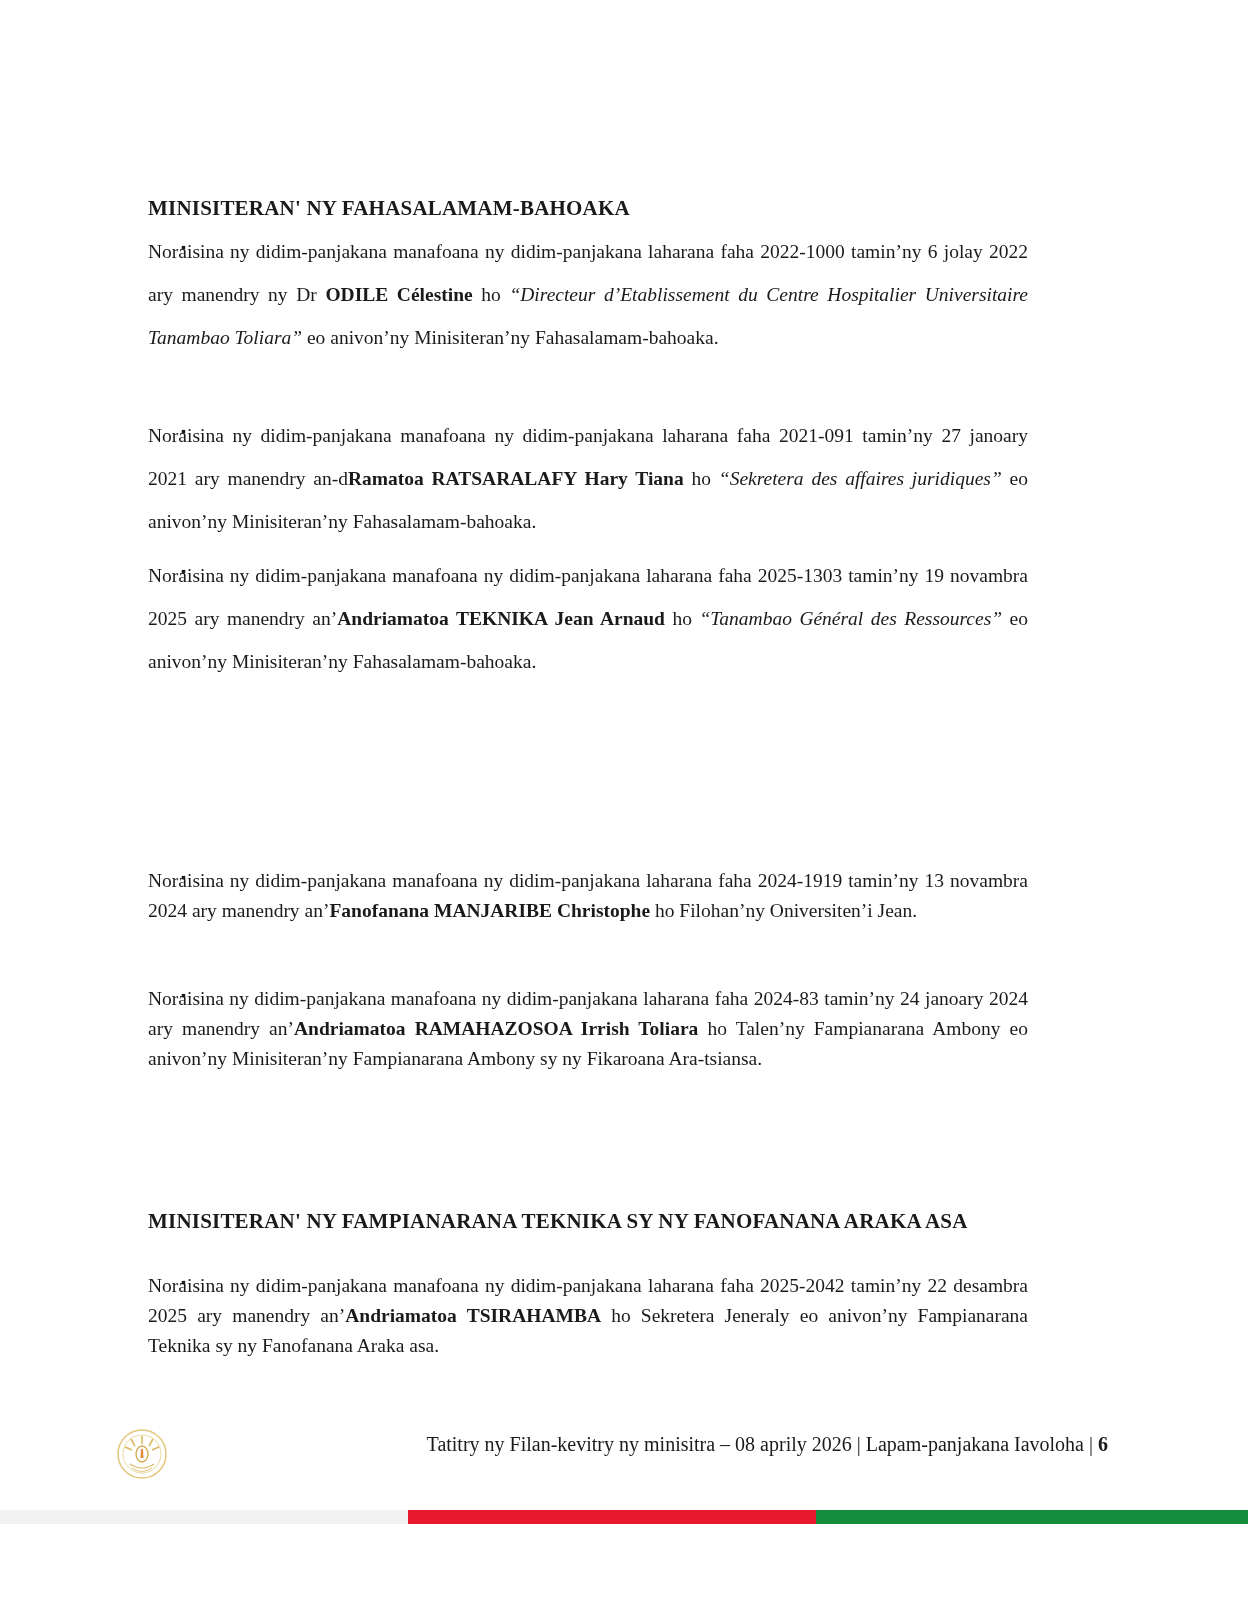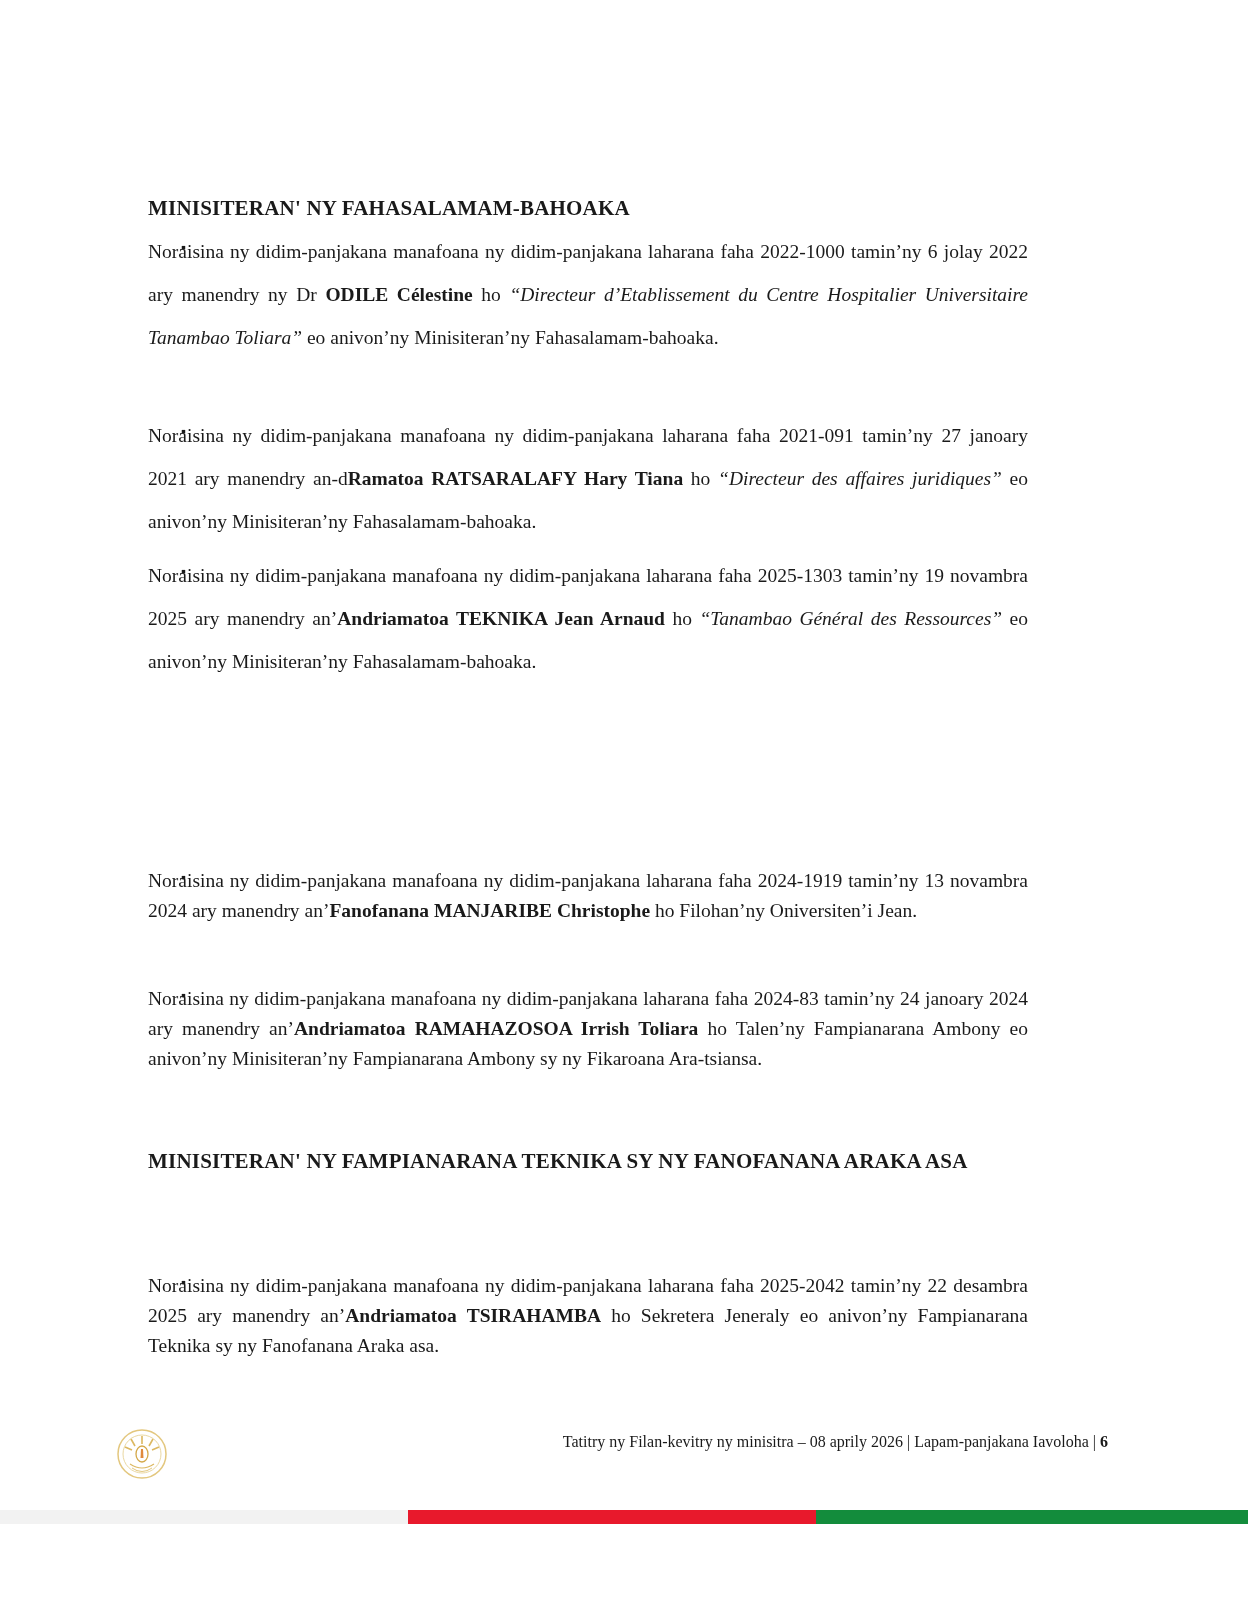--- a/index.html
+++ b/index.html
@@ -11,59 +11,59 @@
   .item { position: absolute; left: 148px; width: 952px; }
   .bullet { position: absolute; left: 33px; font-size: 14px; color: #1a1a1a; }
   .text { width: 880px; font-size: 19.5px; text-align: justify; color: #1a1a1a; }
   .wide .text { line-height: 43px; }
   .tight .text { line-height: 30px; }
   .wide .bullet { top: 10px; }
   .tight .bullet { top: 4px; }
   b { font-weight: bold; }
   i { font-style: italic; }
   .footer-text { position: absolute; left: 348px; top: 1433px; width: 760px; text-align: right;
-                 font-size: 16px; color: #1a1a1a; white-space: nowrap; }
+                 font-size: 20px; color: #1a1a1a; white-space: nowrap; }
   .footer-text .pnum { font-weight: bold; }
   .logo { position: absolute; left: 116px; top: 1428px; width: 52px; height: 52px; }
   .stripe { position: absolute; top: 1510px; height: 14px; }
 </style>
 </head>
 <body>
 
 <div class="page">
 
   <div class="section-title" style="top:196px;">MINISITERAN' NY FAHASALAMAM-BAHOAKA</div>
 
   <div class="item wide" style="top:230px;">
     <span class="bullet">▪</span>
     <div class="text"><span>Noraisina ny didim-panjakana manafoana ny didim-panjakana laharana faha 2022-1000 tamin’ny 6 jolay 2022 ary manendry ny Dr </span><b>ODILE Célestine</b><span> ho </span><i>“Directeur d’Etablissement du Centre Hospitalier Universitaire Tanambao Toliara”</i><span> eo anivon’ny Minisiteran’ny Fahasalamam-bahoaka.</span></div>
   </div>
 
   <div class="item wide" style="top:414px;">
     <span class="bullet">▪</span>
-    <div class="text"><span>Noraisina ny didim-panjakana manafoana ny didim-panjakana laharana faha 2021-091 tamin’ny 27 janoary 2021 ary manendry an-d</span><b>Ramatoa RATSARALAFY Hary Tiana</b><span> ho </span><i>“Directeur des affaires juridiques”</i><span> eo anivon’ny Minisiteran’ny Fahasalamam-bahoaka.</span></div>
+    <div class="text"><span>Noraisina ny didim-panjakana manafoana ny didim-panjakana laharana faha 2021-091 tamin’ny 27 janoary 2021 ary manendry an-d</span><b>Ramatoa RATSARALAFY Hary Tiana</b><span> ho </span><i>“Sekretera des affaires juridiques”</i><span> eo anivon’ny Minisiteran’ny Fahasalamam-bahoaka.</span></div>
   </div>
 
   <div class="item wide" style="top:554px;">
     <span class="bullet">▪</span>
     <div class="text"><span>Noraisina ny didim-panjakana manafoana ny didim-panjakana laharana faha 2025-1303 tamin’ny 19 novambra 2025 ary manendry an’</span><b>Andriamatoa TEKNIKA Jean Arnaud</b><span> ho </span><i>“Tanambao Général des Ressources”</i><span> eo anivon’ny Minisiteran’ny Fahasalamam-bahoaka.</span></div>
   </div>
 
 
   <div class="item tight" style="top:866px;">
     <span class="bullet">▪</span>
     <div class="text"><span>Noraisina ny didim-panjakana manafoana ny didim-panjakana laharana faha 2024-1919 tamin’ny 13 novambra 2024 ary manendry an’</span><b>Fanofanana MANJARIBE Christophe</b><span> ho Filohan’ny Oniversiten’i Jean.</span></div>
   </div>
 
   <div class="item tight" style="top:984px;">
     <span class="bullet">▪</span>
     <div class="text"><span>Noraisina ny didim-panjakana manafoana ny didim-panjakana laharana faha 2024-83 tamin’ny 24 janoary 2024 ary manendry an’</span><b>Andriamatoa RAMAHAZOSOA Irrish Toliara</b><span> ho Talen’ny Fampianarana Ambony eo anivon’ny Minisiteran’ny Fampianarana Ambony sy ny Fikaroana Ara-tsiansa.</span></div>
   </div>
 
-  <div class="section-title" style="top:1140px; line-height:42px;">MINISITERAN' NY FAMPIANARANA TEKNIKA SY NY FANOFANANA ARAKA ASA</div>
+  <div class="section-title" style="top:1200px; line-height:42px;">MINISITERAN' NY FAMPIANARANA TEKNIKA SY NY FANOFANANA ARAKA ASA</div>
 
   <div class="item tight" style="top:1271px;">
     <span class="bullet">▪</span>
     <div class="text"><span>Noraisina ny didim-panjakana manafoana ny didim-panjakana laharana faha 2025-2042 tamin’ny 22 desambra 2025 ary manendry an’</span><b>Andriamatoa TSIRAHAMBA</b><span> ho Sekretera Jeneraly eo anivon’ny Fampianarana Teknika sy ny Fanofanana Araka asa.</span></div>
   </div>
 
   <svg class="logo" viewBox="0 0 52 52">
     <circle cx="26" cy="26" r="24" fill="none" stroke="#e3c77e" stroke-width="1.5"></circle>
     <circle cx="26" cy="26" r="19" fill="none" stroke="#ead8a2" stroke-width="1"></circle>
     <g stroke="#dcb860" stroke-width="1.6">

